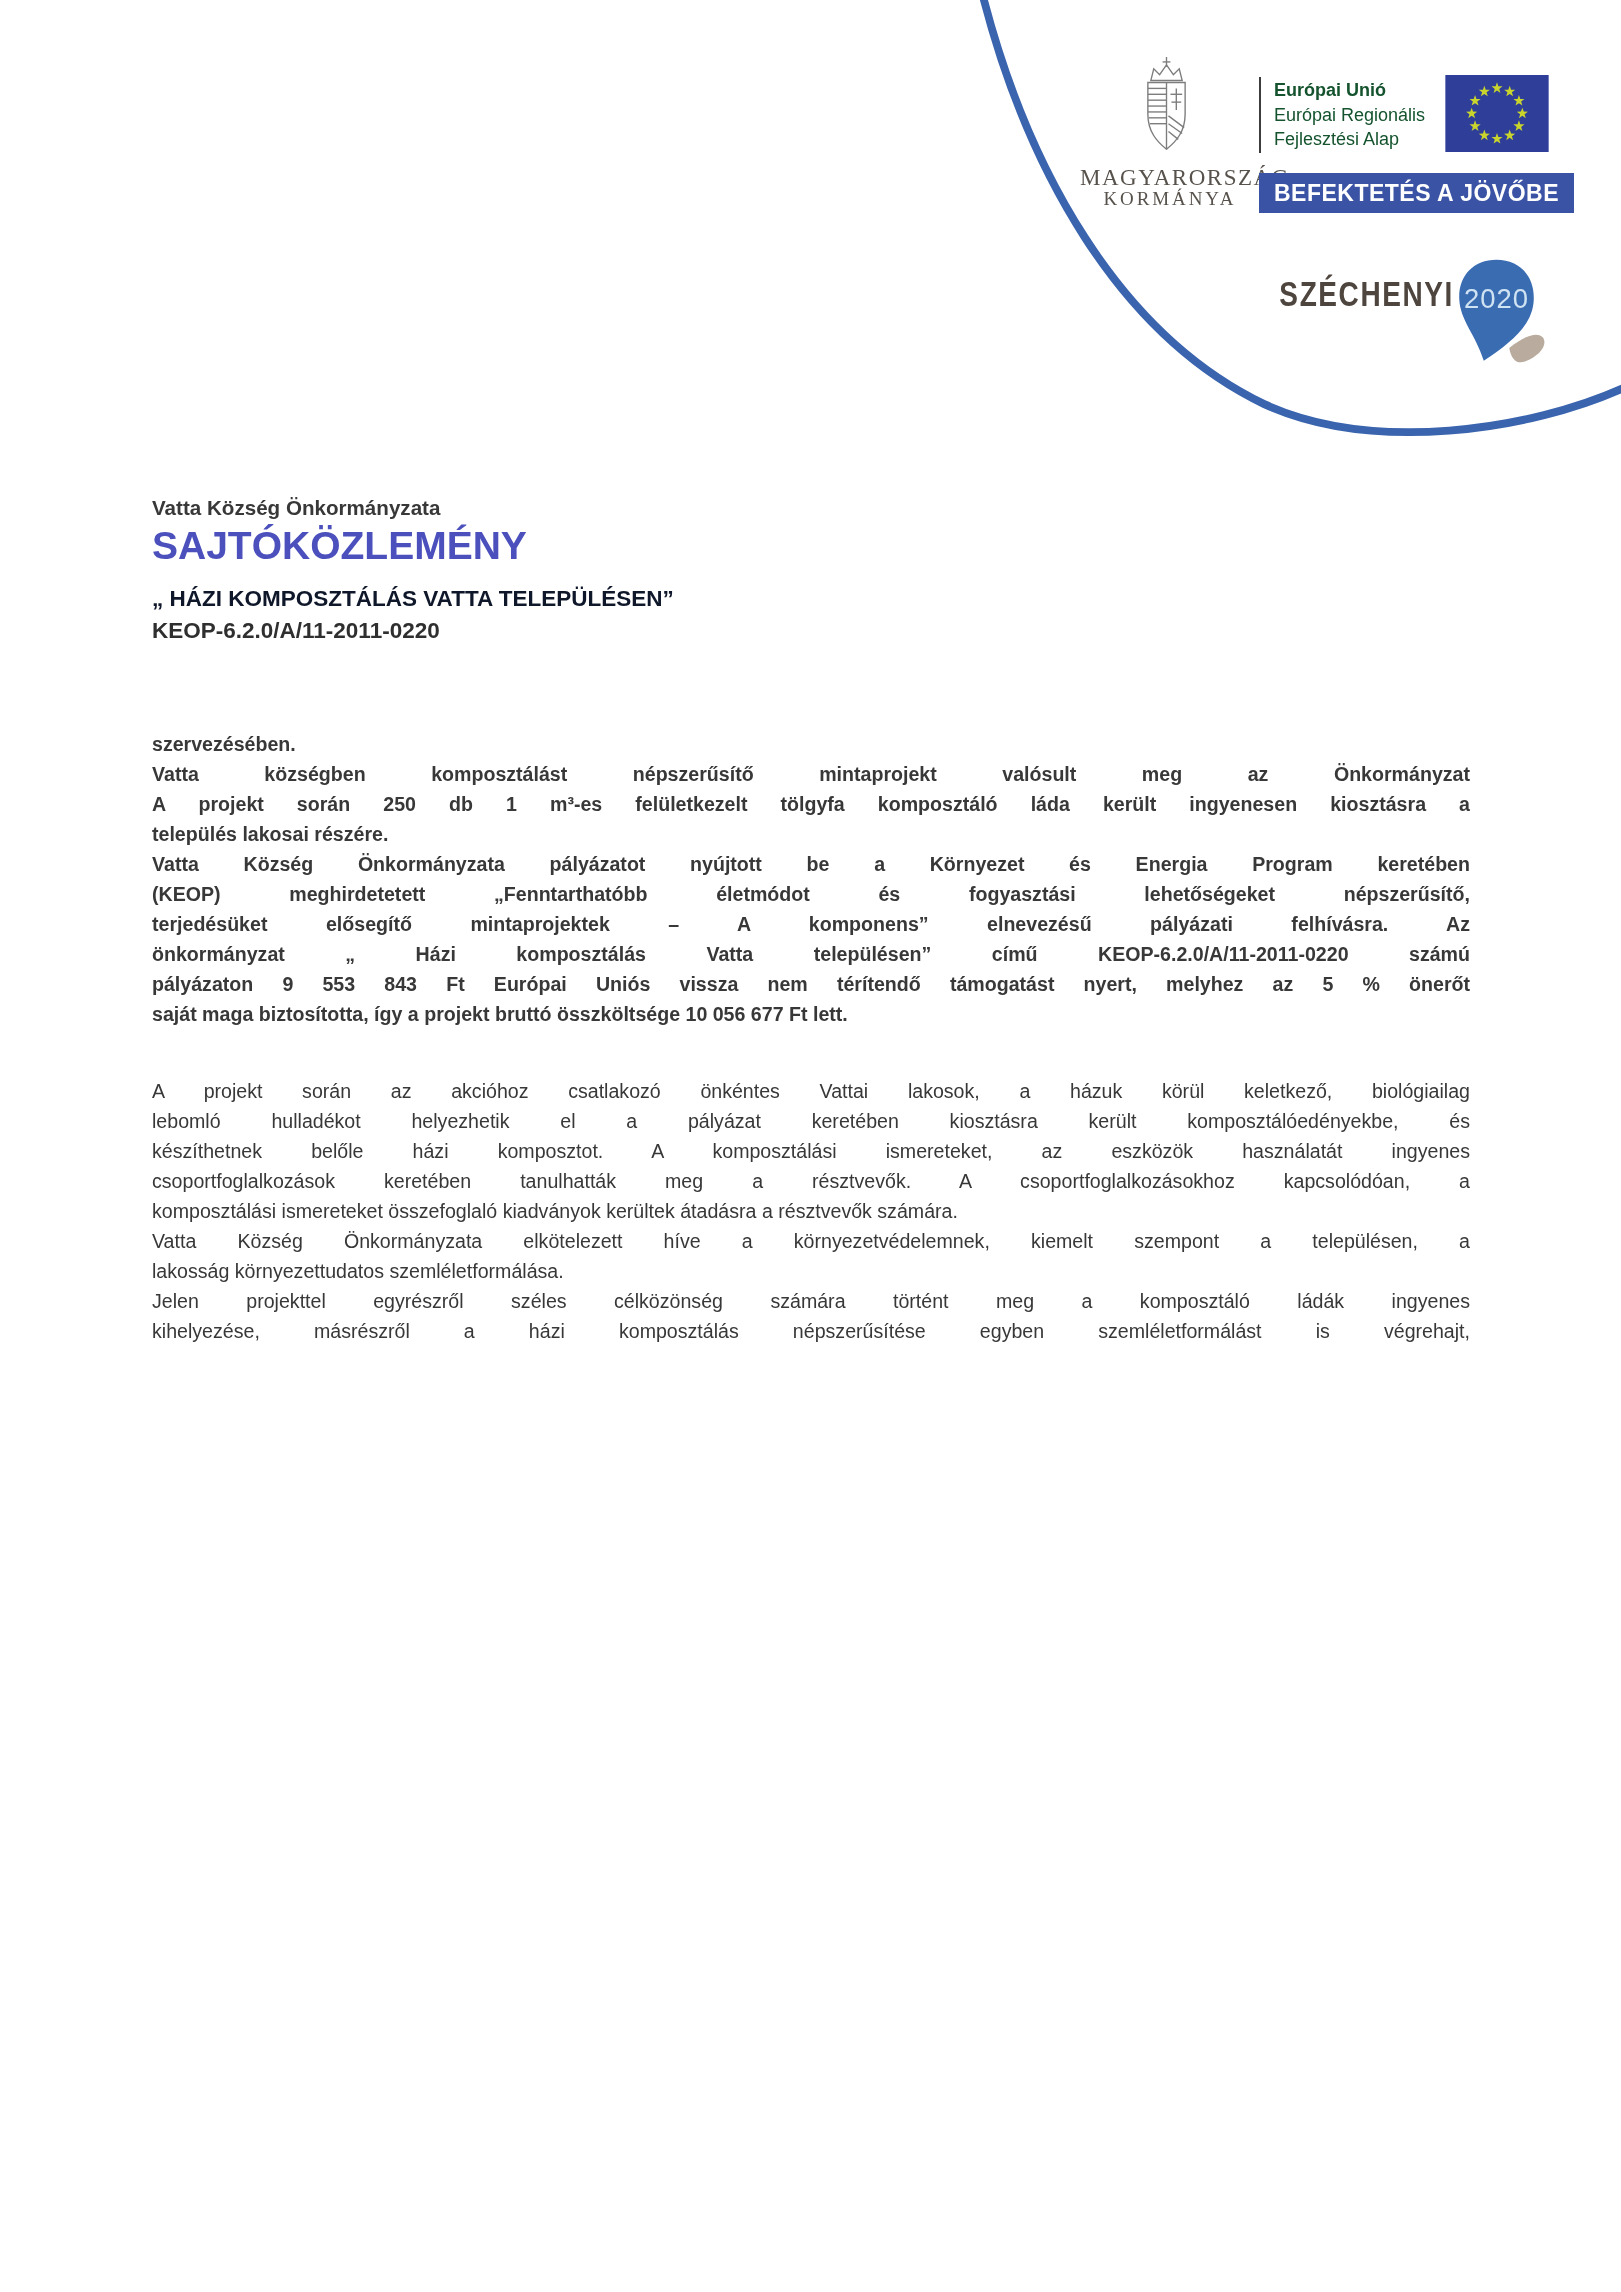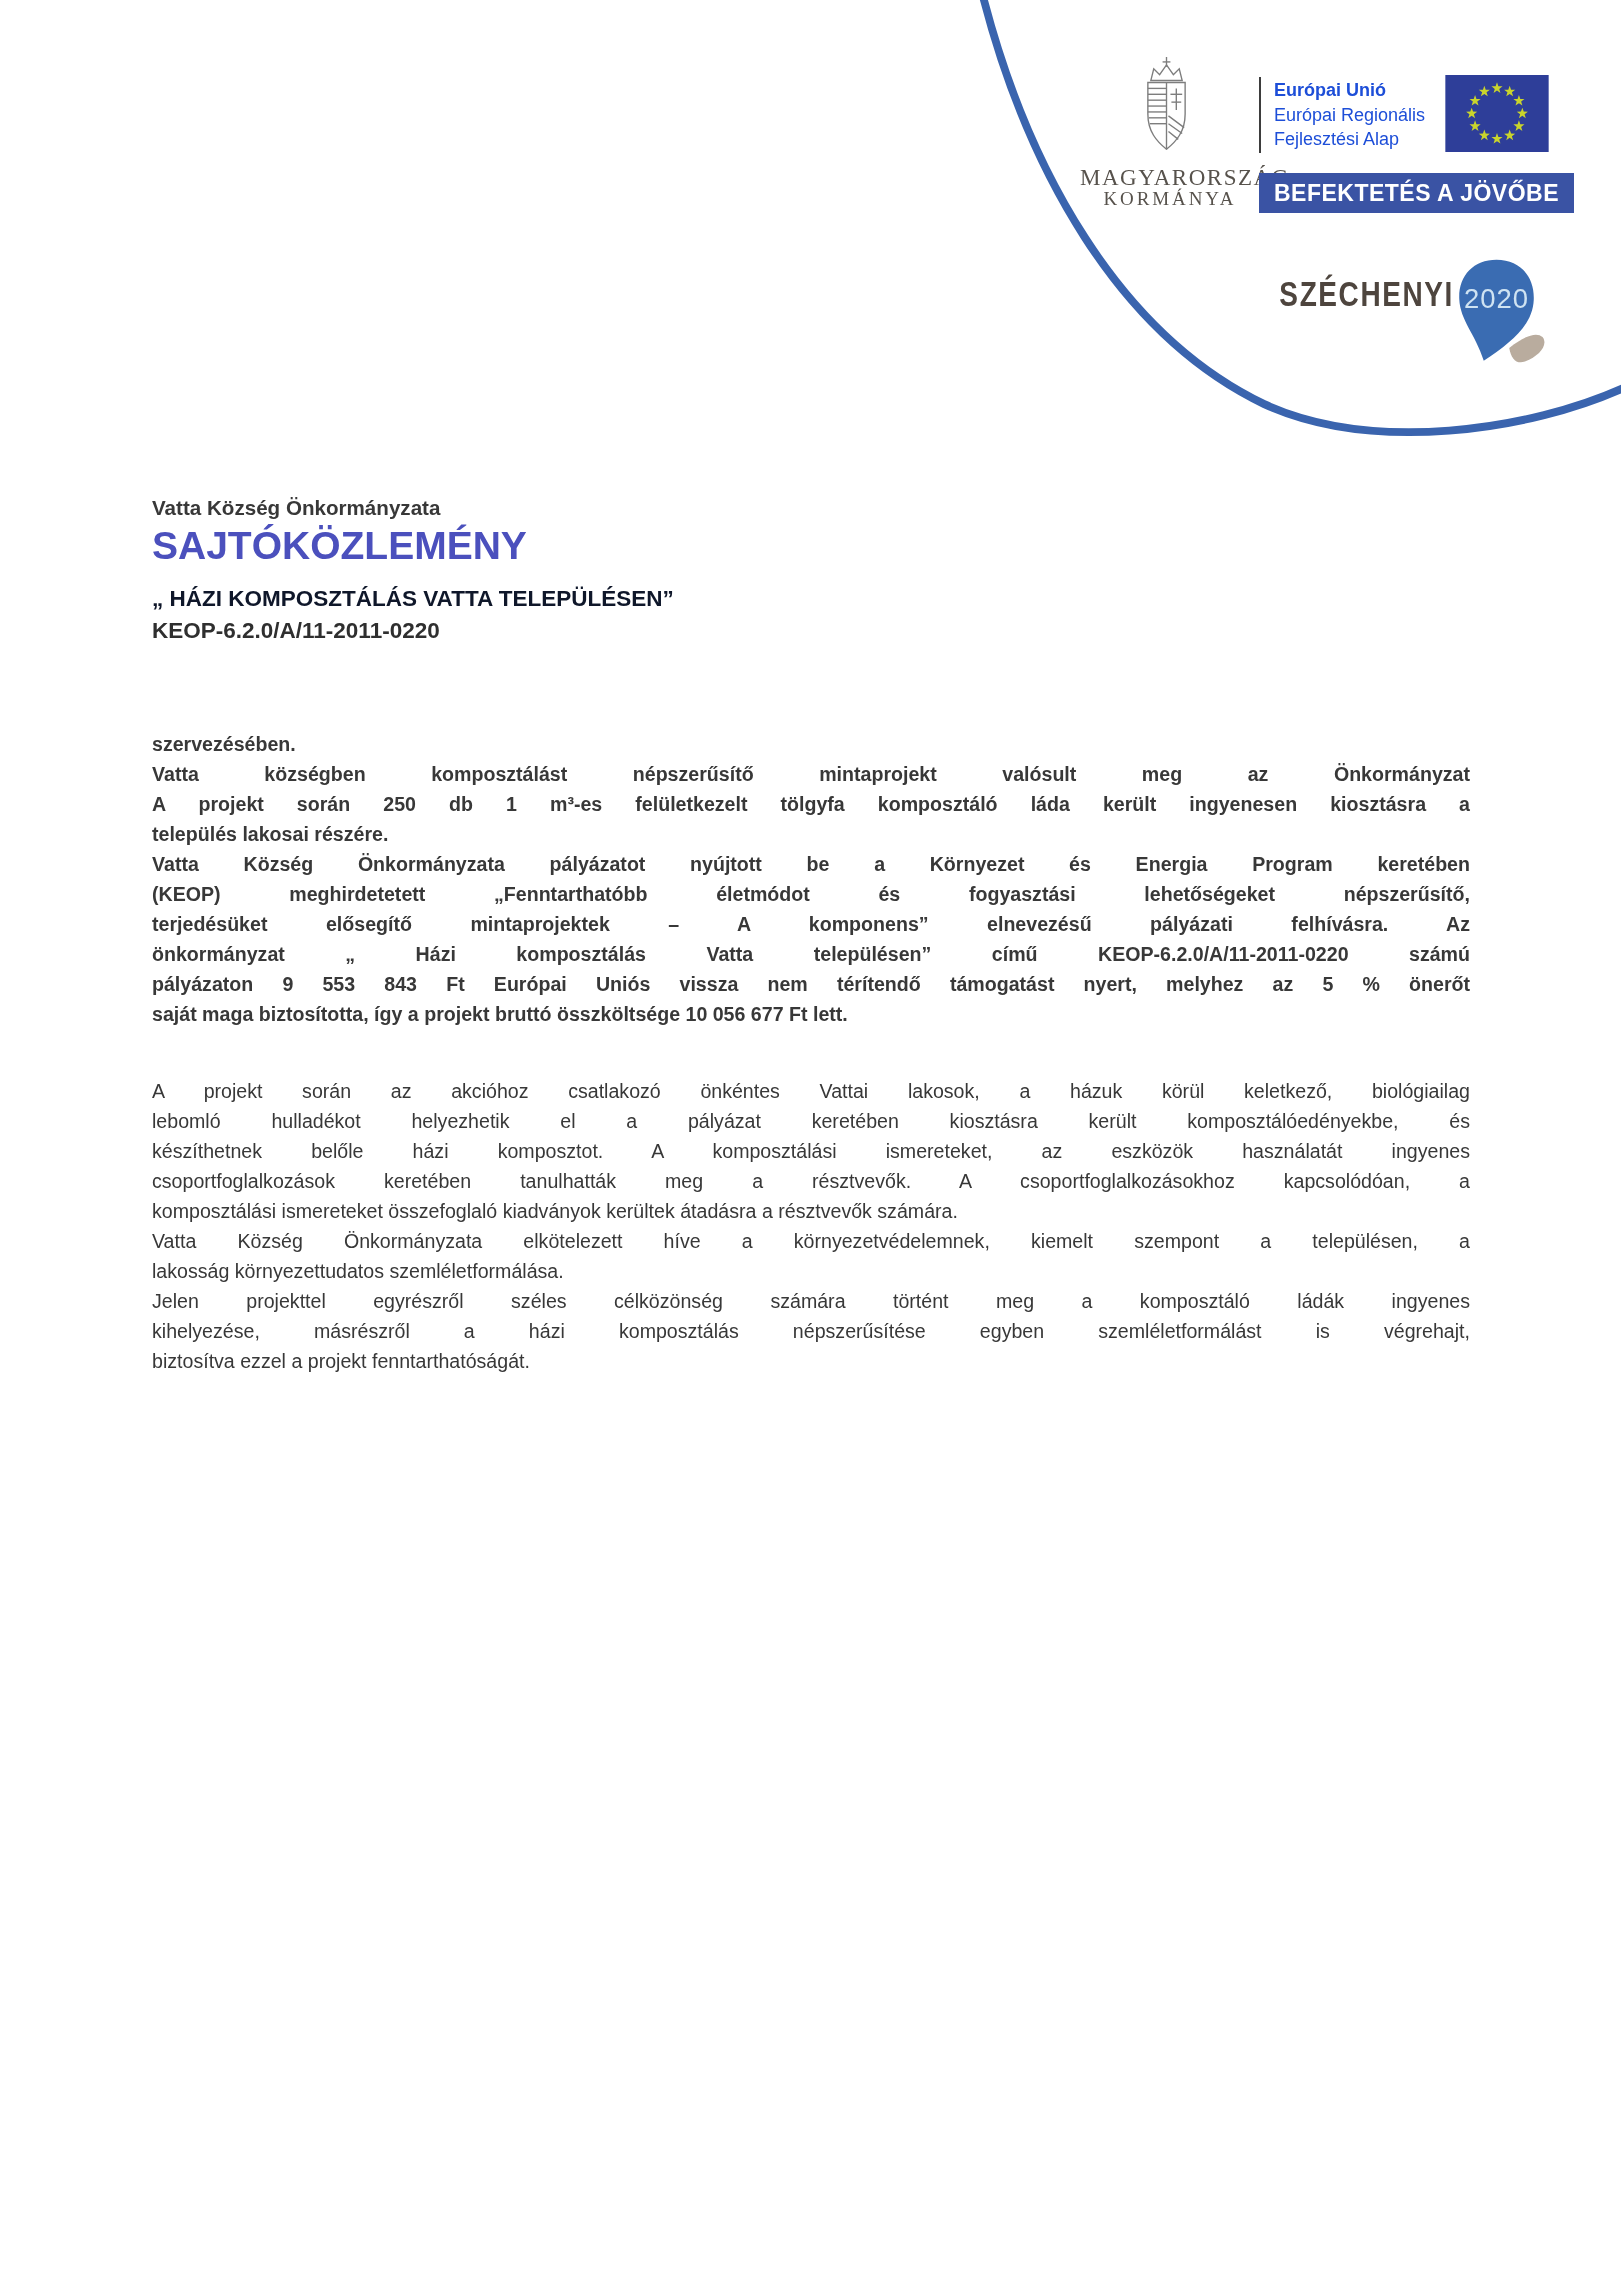--- a/index.html
+++ b/index.html
@@ -17,21 +17,21 @@
   
   .coa{position:absolute;left:1141px;top:55px;}
   .gov-name{
     position:absolute;left:1080px;top:167px;width:180px;
     text-align:center;color:#57524c;
     font-family:"Liberation Serif",serif;
   }
   .gov-name .l1{font-size:23px;letter-spacing:1.5px;line-height:21.6px;}
   .gov-name .l2{font-size:19px;letter-spacing:2.9px;line-height:19.6px;}
   .eu-divider{position:absolute;left:1259px;top:77px;width:2px;height:76px;background:#3d3d3d;}
-  .eu-text{position:absolute;left:1274px;top:78px;color:#1d4ed8;font-size:18px;line-height:24.5px;}
+  .eu-text{position:absolute;left:1274px;top:78px;color:#14532d;font-size:18px;line-height:24.5px;}
   .eu-text .b{font-weight:bold;}
   .eu-flag{position:absolute;left:1445px;top:75px;}
   .banner{
     position:absolute;left:1259px;top:173px;width:315px;height:40px;
     background:#3a53a4;color:#ffffff;font-weight:bold;font-size:23px;
     line-height:40px;text-align:center;letter-spacing:0.5px;
   }
   .szechenyi-text{
     position:absolute;left:1209px;top:274px;width:245px;
     text-align:right;color:#4e453e;font-weight:bold;font-size:35px;
@@ -152,19 +152,18 @@
           <div class="jline">csoportfoglalkozások keretében tanulhatták meg a résztvevők. A csoportfoglalkozásokhoz kapcsolódóan, a</div>
           <div class="jline jlast">komposztálási ismereteket összefoglaló kiadványok kerültek átadásra a résztvevők számára.</div>
         </div>
       <div class="para">
           <div class="jline">Vatta Község Önkormányzata elkötelezett híve a környezetvédelemnek, kiemelt szempont a településen, a</div>
           <div class="jline jlast">lakosság környezettudatos szemléletformálása.</div>
         </div>
       <div class="para">
           <div class="jline">Jelen projekttel egyrészről széles célközönség számára történt meg a komposztáló ládák ingyenes</div>
           <div class="jline">kihelyezése, másrészről a házi komposztálás népszerűsítése egyben szemléletformálást is végrehajt,</div>
-          <div class="jline jlast">biztosítva ezzel a projekt fenntarthatóságát.</div>
         </div>
     </div>
   </div>
 
 </div>
 
 
 </body></html>

